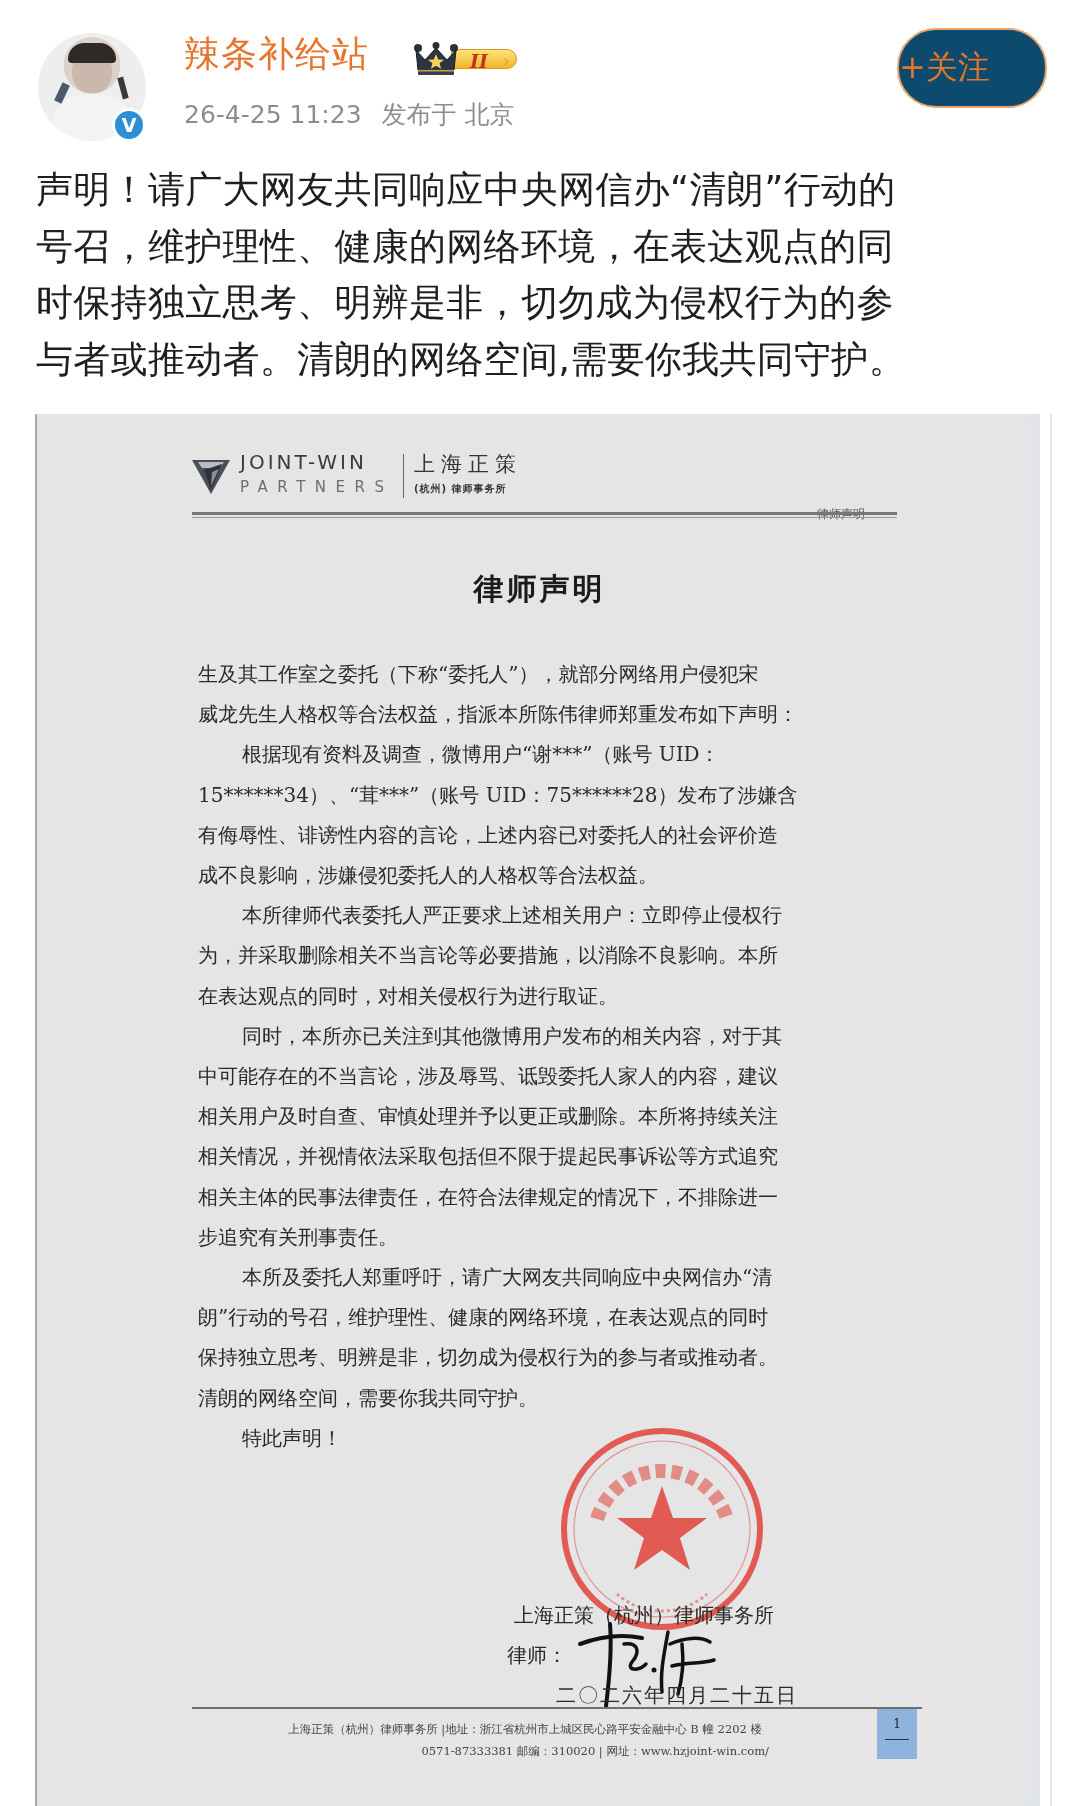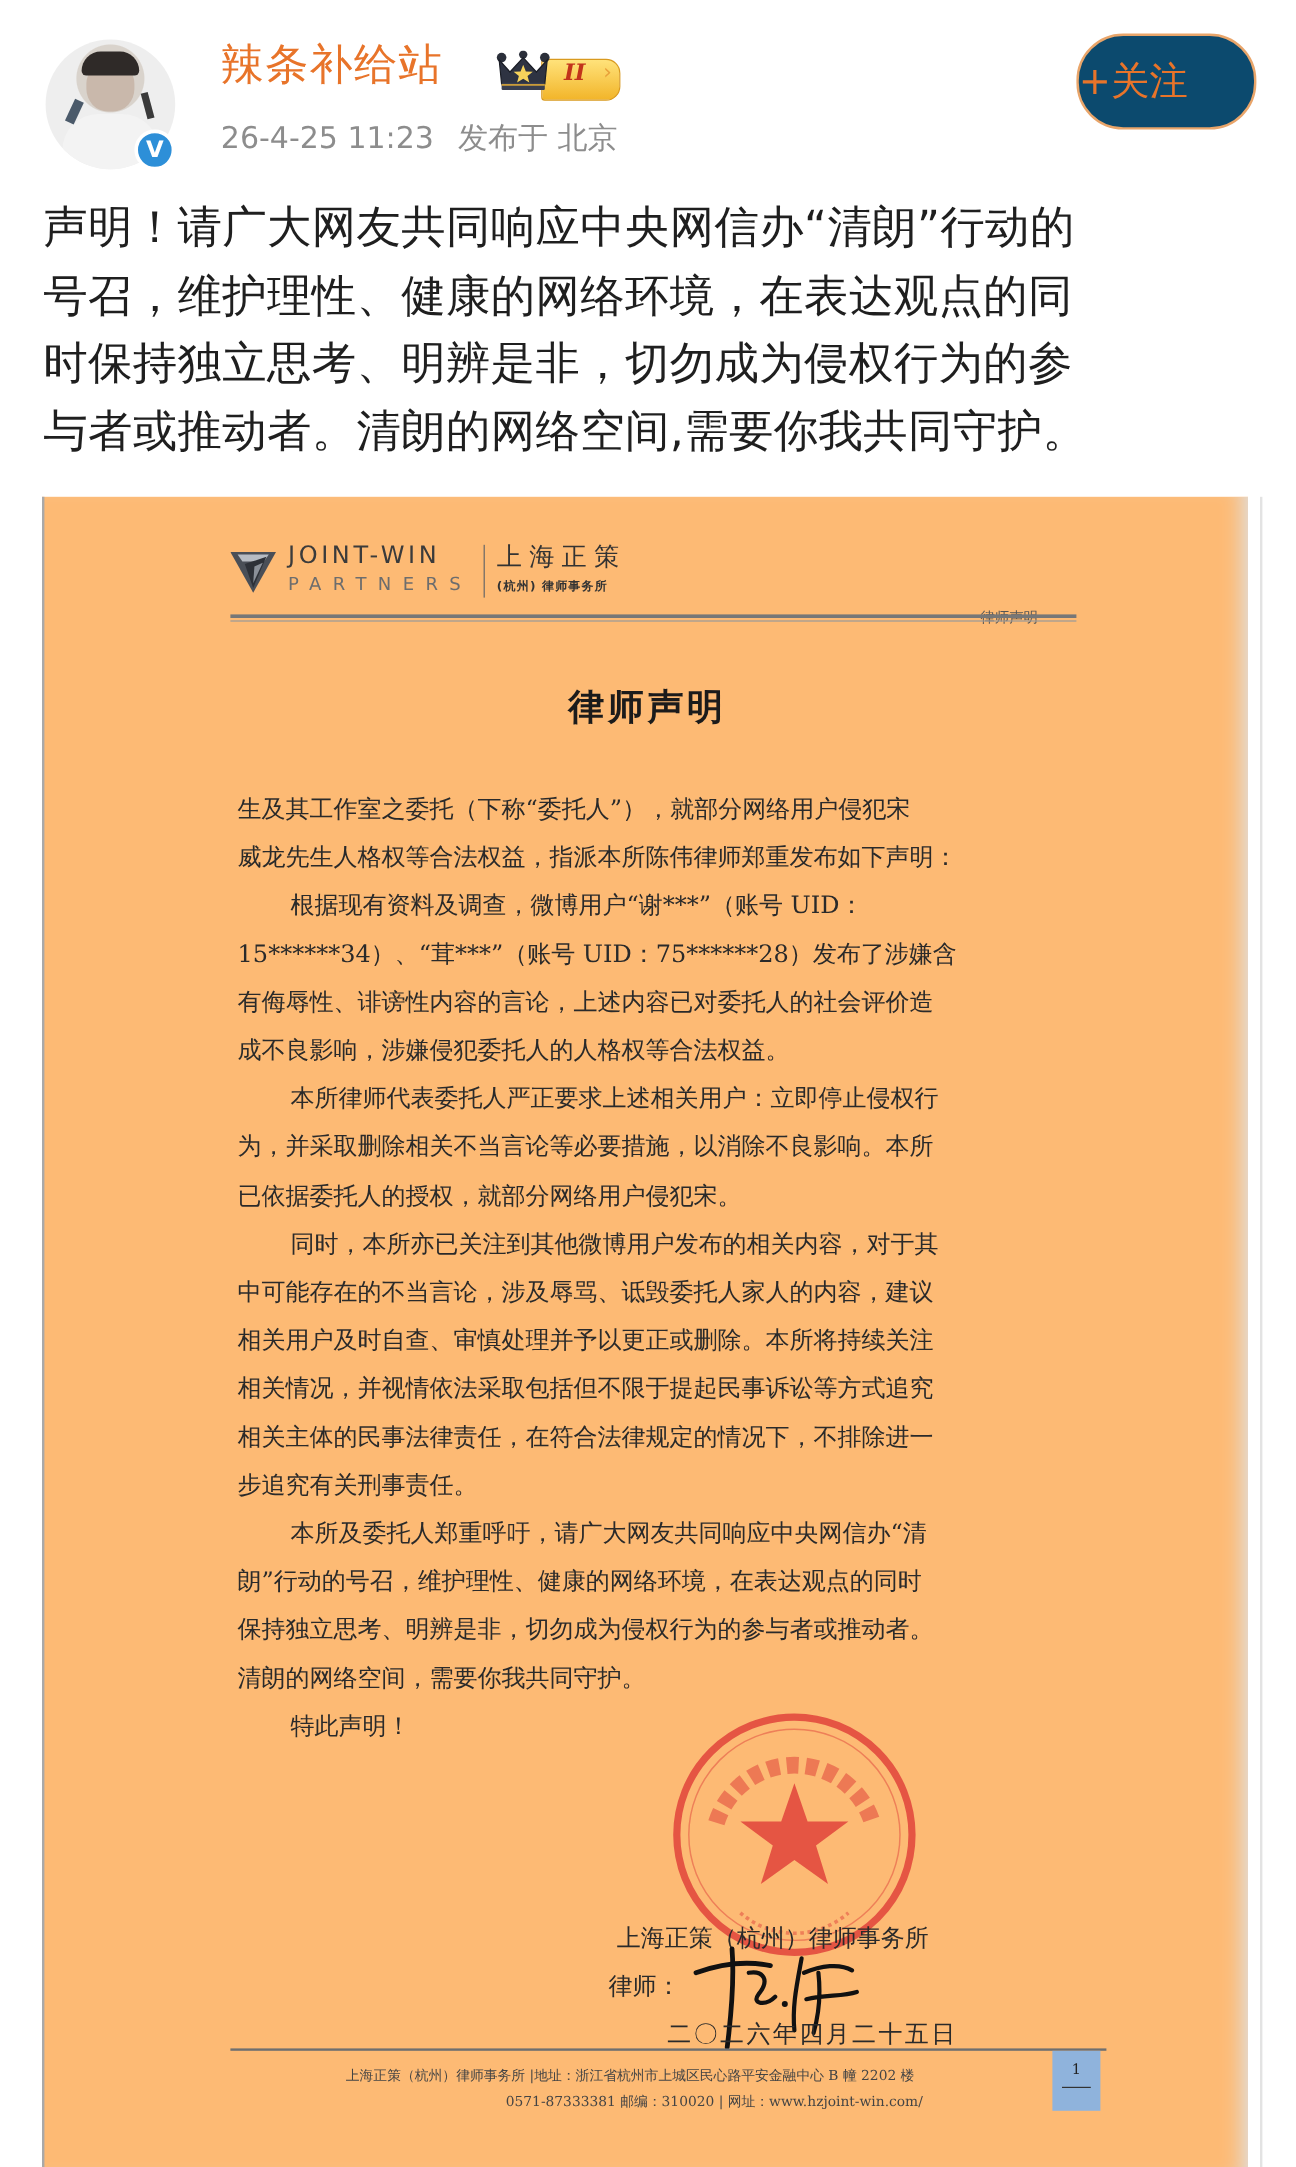--- a/index.html
+++ b/index.html
@@ -24,21 +24,21 @@
     }
     .username {
       position: absolute; left: 184px; top: 30px; font-size: 36px; color: #e8742a;
       font-family: "DejaVu Sans", sans-serif; letter-spacing: 1px; white-space: nowrap;
     }
     .crown-badge { position: absolute; left: 413px; top: 38px; width: 108px; height: 40px; }
     .crown {
       position: absolute; left: 0; top: 4px; width: 46px; height: 34px;
     }
     .level-tag {
-      position: absolute; left: 38px; top: 11px; width: 66px; height: 35px;
+      position: absolute; left: 38px; top: 11px; width: 66px; height: 20px;
       background: linear-gradient(#ffe27a, #f2b52a); border-radius: 3px 12px 12px 3px;
       border: 1px solid #d99a1f;
     }
     .level-tag .lv { position: absolute; left: 18px; top: 0px; font: italic bold 19px "DejaVu Serif", serif; color: #c2331b; line-height: 22px; }
     .level-tag .chev { position: absolute; right: 6px; top: 0; font-size: 18px; line-height: 22px; color: #e8a13a; }
 
     .meta {
       position: absolute; left: 184px; top: 98px; font-size: 25px; color: #8d8d8d;
       font-family: "DejaVu Sans", sans-serif; white-space: nowrap;
     }
@@ -54,21 +54,21 @@
     .post-text {
       position: absolute; left: 36px; top: 162px; width: 1020px;
       font-size: 37px; line-height: 56.5px; color: #1f1f1f; letter-spacing: 0.3px;
       font-family: "DejaVu Sans", sans-serif;
     }
     .post-text .line { display: block; white-space: nowrap; }
 
     
     .doc {
       position: absolute; left: 35px; top: 414px; width: 1005px; height: 1392px;
-      background: #fdba74; border-left: 2px solid #a9a9a9;
+      background: #e5e5e5; border-left: 2px solid #a9a9a9;
       box-shadow: inset -18px 0 18px -14px #dde3ea;
     }
     .doc .rightedge { position: absolute; right: -12px; top: 0; width: 2px; height: 100%; background: #e3e3e3; }
     .doc-header { position: absolute; left: 155px; top: 36px; width: 700px; height: 70px; }
     .logo-mark { position: absolute; left: 0; top: 6px; width: 38px; height: 40px; }
     .brand-en1 { position: absolute; left: 48px; top: 0; font: 20px "DejaVu Sans", sans-serif; letter-spacing: 3px; color: #3b3b3b; }
     .brand-en2 { position: absolute; left: 48px; top: 28px; font: 15px "DejaVu Sans", sans-serif; letter-spacing: 9.5px; color: #6d6d6d; }
     .brand-sep { position: absolute; left: 211px; top: 4px; width: 1px; height: 44px; background: #666; }
     .brand-cn1 { position: absolute; left: 222px; top: 0; font: 21px "DejaVu Sans", sans-serif; letter-spacing: 6px; color: #333; }
     .brand-cn2 { position: absolute; left: 222px; top: 32px; font: bold 10px "DejaVu Sans", sans-serif; letter-spacing: 1px; color: #333; }
@@ -170,21 +170,21 @@
     </p>
     <p>
       <span class="line indent">根据现有资料及调查，微博用户“谢***”（账号 UID：</span>
       <span class="line">15******34）、“茸***”（账号 UID：75******28）发布了涉嫌含</span>
       <span class="line">有侮辱性、诽谤性内容的言论，上述内容已对委托人的社会评价造</span>
       <span class="line">成不良影响，涉嫌侵犯委托人的人格权等合法权益。</span>
     </p>
     <p>
       <span class="line indent">本所律师代表委托人严正要求上述相关用户：立即停止侵权行</span>
       <span class="line">为，并采取删除相关不当言论等必要措施，以消除不良影响。本所</span>
-      <span class="line">已依据委托人的授权，就部分网络用户侵犯宋。</span>
+      <span class="line">在表达观点的同时，对相关侵权行为进行取证。</span>
     </p>
     <p>
       <span class="line indent">同时，本所亦已关注到其他微博用户发布的相关内容，对于其</span>
       <span class="line">中可能存在的不当言论，涉及辱骂、诋毁委托人家人的内容，建议</span>
       <span class="line">相关用户及时自查、审慎处理并予以更正或删除。本所将持续关注</span>
       <span class="line">相关情况，并视情依法采取包括但不限于提起民事诉讼等方式追究</span>
       <span class="line">相关主体的民事法律责任，在符合法律规定的情况下，不排除进一</span>
       <span class="line">步追究有关刑事责任。</span>
     </p>
     <p>

